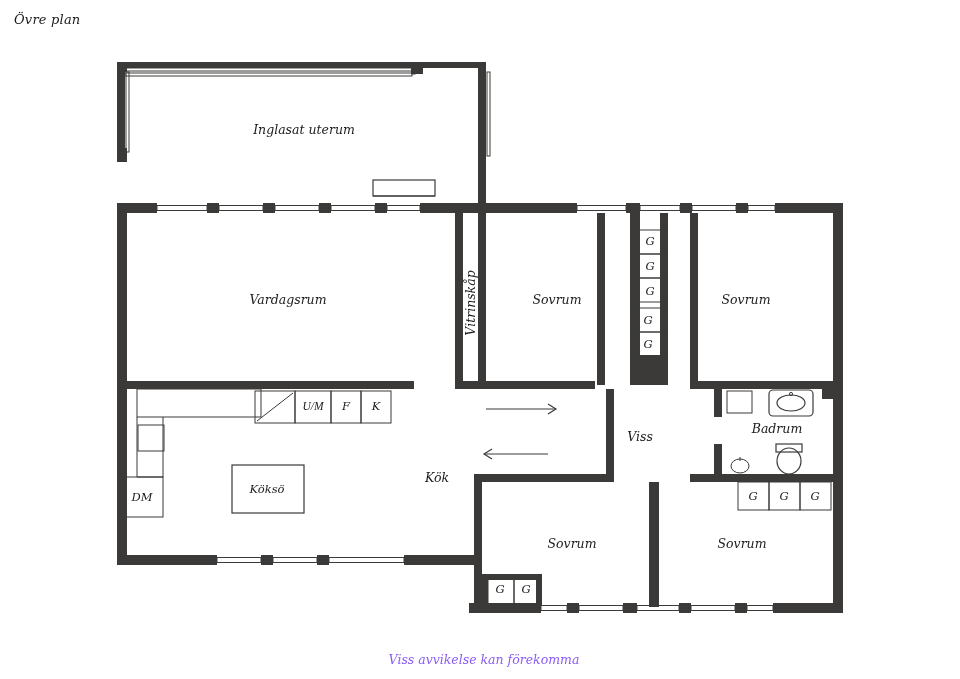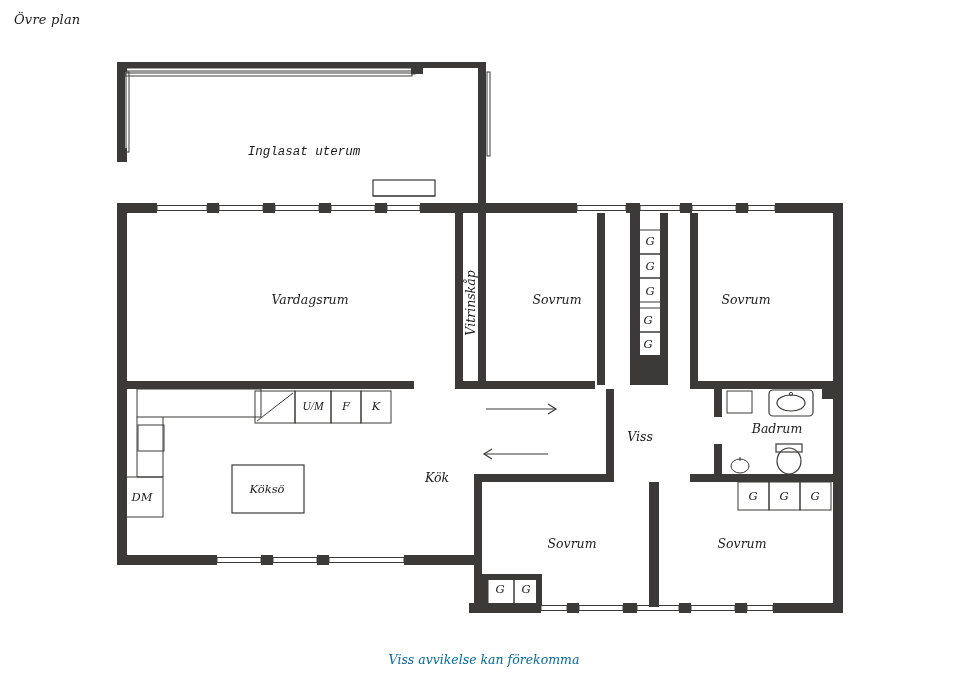--- a/index.html
+++ b/index.html
@@ -23,21 +23,21 @@
     letter-spacing:0.2px;
   }
   .footnote{
     position:absolute;
     left:8px;right:0;
     top:652px;
     text-align:center;
     font-family:"DejaVu Serif", serif;
     font-style:italic;
     font-size:12.5px;
-    color:#0369a1;
+    color:#8b5cf6;
   }
   .room-label{
     position:absolute;
     font-family:"DejaVu Serif", serif;
     font-style:italic;
     font-size:12.5px;
     color:#1b1b1b;
     white-space:nowrap;
     transform:translate(-50%,-50%);
   }
@@ -213,22 +213,22 @@
     <g stroke-width="1.2">
       <line x1="486" y1="409" x2="556" y2="409"></line>
       <polyline points="548,404 556,409 548,414" fill="none"></polyline>
       <line x1="484" y1="454" x2="548" y2="454"></line>
       <polyline points="492,449 484,454 492,459" fill="none"></polyline>
     </g>
   </g>
 </svg>
 
 <div>
-  <div class="room-label" style="left:304px;top:152px;font-family:Liberation Mono, monospace;">Inglasat uterum</div>
-  <div class="room-label" style="left:310px;top:299px;">Vardagsrum</div>
+  <div class="room-label" style="left:304px;top:129px;">Inglasat uterum</div>
+  <div class="room-label" style="left:288px;top:299px;">Vardagsrum</div>
   <div class="room-label vertical" style="left:470px;top:303px;">Vitrinskåp</div>
   <div class="room-label" style="left:557px;top:299px;">Sovrum</div>
   <div class="room-label" style="left:746px;top:299px;">Sovrum</div>
   <div class="room-label" style="left:640px;top:436px;">Viss</div>
   <div class="room-label" style="left:777px;top:428px;">Badrum</div>
   <div class="room-label" style="left:389px;top:477px;margin-left:48px;">Kök</div>
   <div class="room-label" style="left:572px;top:543px;">Sovrum</div>
   <div class="room-label" style="left:742px;top:543px;">Sovrum</div>
 </div>
 

